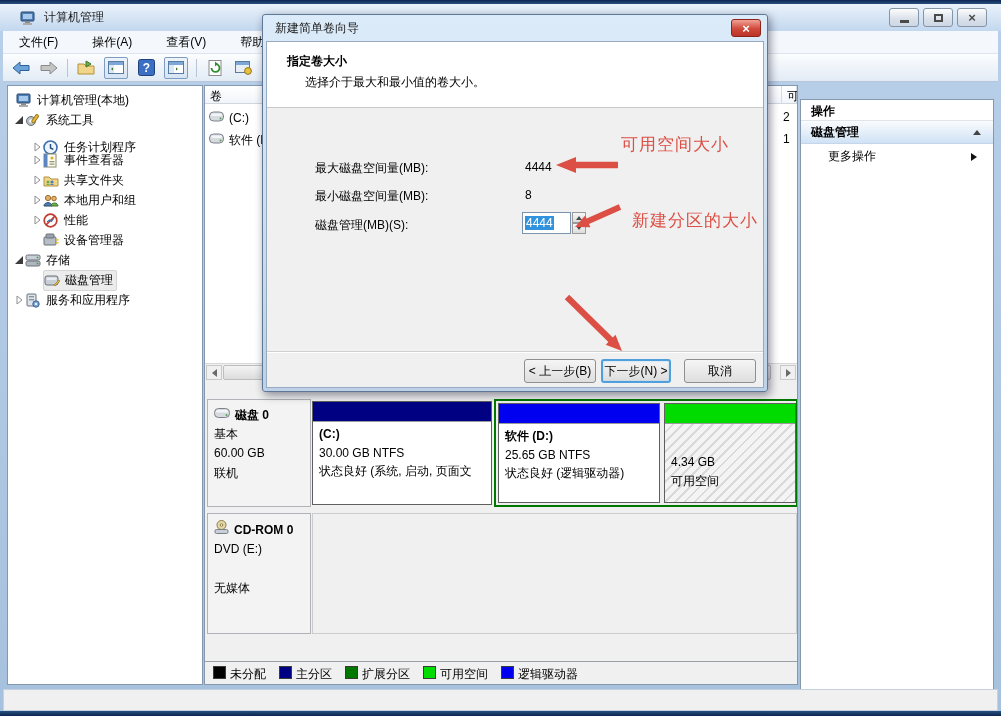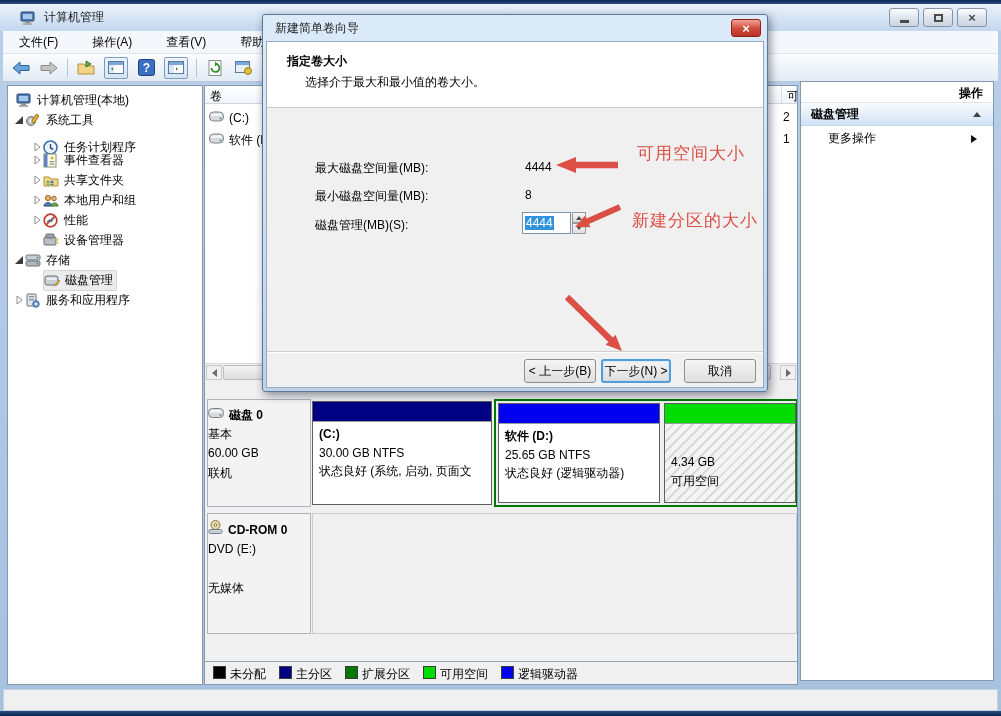--- a/index.html
+++ b/index.html
@@ -22,21 +22,21 @@
   .menubar { top:31px; left:3px; right:3px; height:23px; background:#f4f8fc; border-bottom:1px solid #dde6f0; display:flex; align-items:center; gap:26px; padding-left:12px; }
   .menu-item { padding:2px 4px; }
   .toolbar { top:54px; left:3px; right:3px; height:28px; background:linear-gradient(#fcfdfe,#e2ebf5); border-bottom:1px solid #b7c8dc; display:flex; align-items:center; gap:8px; padding-left:8px; }
   .tsep { width:1px; height:18px; background:#b7c4d4; }
   .tico { width:20px; height:20px; display:flex; align-items:center; justify-content:center; }
   .tico.boxed { border:1px solid #7e9cc0; border-radius:2px; background:linear-gradient(#eef4fb,#d6e4f4); width:24px; height:22px; }
 
   
   .tree-panel { left:7px; top:85px; width:196px; height:600px; background:#fff; border:1px solid #8499af; overflow:hidden; }
   .center-panel { left:204px; top:85px; width:594px; height:600px; background:#f0f0f0; border:1px solid #8499af; overflow:hidden; }
-  .actions-panel { left:800px; top:81px; width:194px; height:600px; background:#fff; border:1px solid #8499af; overflow:hidden;text-align:right; }
+  .actions-panel { left:800px; top:99px; width:194px; height:600px; background:#fff; border:1px solid #8499af; overflow:hidden; }
   .statusbar { left:3px; right:3px; top:689px; height:22px; background:#f0f0f0; border:1px solid #c5d1e0; }
 
   
   .tree-item { position:absolute; height:20px; display:flex; align-items:center; white-space:nowrap; }
   .expander { width:12px; display:flex; justify-content:center; flex:none; }
   .expander.hidden { visibility:hidden; }
   .exp-open { width:0; height:0; border:4px solid transparent; border-right-color:#3c3c3c; border-bottom-color:#3c3c3c; }
   .ticon { width:18px; flex:none; display:flex; align-items:center; }
   .tlabel { padding:1px 3px; }
   .sel-wrap { display:flex; align-items:center; background:#ececec; border:1px solid #d4d4d4; border-radius:2px; }
@@ -47,21 +47,21 @@
   .vh-cell { position:absolute; top:0; height:18px; padding:2px 5px; border-right:1px solid #d5dbe2; }
   .vol-row { position:absolute; left:4px; height:20px; display:flex; align-items:center; gap:5px; white-space:nowrap; overflow:hidden; width:180px; }
   .vol-frag { position:absolute; width:14px; overflow:hidden; }
   .hscroll { position:absolute; top:277px; left:0; width:592px; height:17px; background:#f0f0f0; border-top:1px solid #d8d8d8; }
   .scroll-btn { position:absolute; top:1px; width:16px; height:15px; background:#f0f0f0; border:1px solid #c9c9c9; display:flex; align-items:center; justify-content:center; }
   .tri-l { width:0;height:0;border:4px solid transparent;border-right:5px solid #6a6a6a; margin-left:-4px; }
   .tri-r { width:0;height:0;border:4px solid transparent;border-left:5px solid #6a6a6a; margin-right:-4px; }
   .scroll-thumb { position:absolute; top:1px; left:18px; width:548px; height:15px; background:linear-gradient(#f4f4f4,#dcdcdc); border:1px solid #bdbdbd; border-radius:2px; }
 
   
-  .disk-head { position:absolute; left:2px; width:104px; background:#f3f3f3; border:1px solid #b0b4b8; padding:6px 0; line-height:1.6; }
+  .disk-head { position:absolute; left:2px; width:104px; background:#f3f3f3; border:1px solid #b0b4b8; padding:6px 6px; line-height:1.6; }
   .disk-title { display:flex; align-items:center; gap:5px; font-weight:bold; }
   .part { position:absolute; border:1px solid #5f5f5f; background:#fff; overflow:hidden; }
   .part .bar { height:20px; border-bottom:1px solid #9a9a9a; }
   .part .pbody { padding:3px 6px; line-height:1.55; white-space:nowrap; overflow:hidden; }
   .pname { font-weight:bold; }
   .ext-region { position:absolute; border:2px solid #007800; background:#efefef; }
   .hatched { background:repeating-linear-gradient(135deg,#f4f4f4 0 5px,#d9d9d9 5px 7px); }
   .legend { position:absolute; left:0; right:0; top:575px; height:25px; border-top:1px solid #9aa0a6; display:flex; align-items:center; gap:13px; padding-left:8px; background:#f0f0f0; }
   .leg-item { display:flex; align-items:flex-start; gap:4px; }
   .swatch { width:13px; height:13px; border:1px solid #3a3a3a; }
@@ -514,15 +514,15 @@
       <div class="dlg-btn focused" style="left:334px;width:70px">下一步(N) &gt;</div>
       <div class="dlg-btn" style="left:417px;width:72px">取消</div>
     </div>
   </div>
 
   <svg class="overlay">
     <path d="M556,165 L576,157 L576,161.8 L618,161.8 L618,168.2 L576,168.2 L576,173 Z" fill="#dc4f45"></path>
     <path d="M575,227 L585.2,215.4 L586.6,218.6 L618.8,204.3 L621.2,209.7 L589,224 L590.4,227.2 Z" fill="#dc4f45"></path>
     <path d="M622,351 L615.5,334.8 L612.8,337.5 L569.2,294.7 L564.8,299.3 L608.4,342.1 L605.7,344.8 Z" fill="#dc4f45"></path>
   </svg>
-  <div class="abs ann-text" style="left: 621px; top: 142px; z-index: 21; color: rgb(220, 79, 69); margin-left: 16px;">可用空间大小</div>
+  <div class="abs ann-text" style="left: 621px; top: 133px; z-index: 21; color: rgb(220, 79, 69);">可用空间大小</div>
   <div class="abs ann-text" style="left: 632px; top: 209px; z-index: 21; color: rgb(220, 79, 69);">新建分区的大小</div>
 </div>
 
 </body></html>

